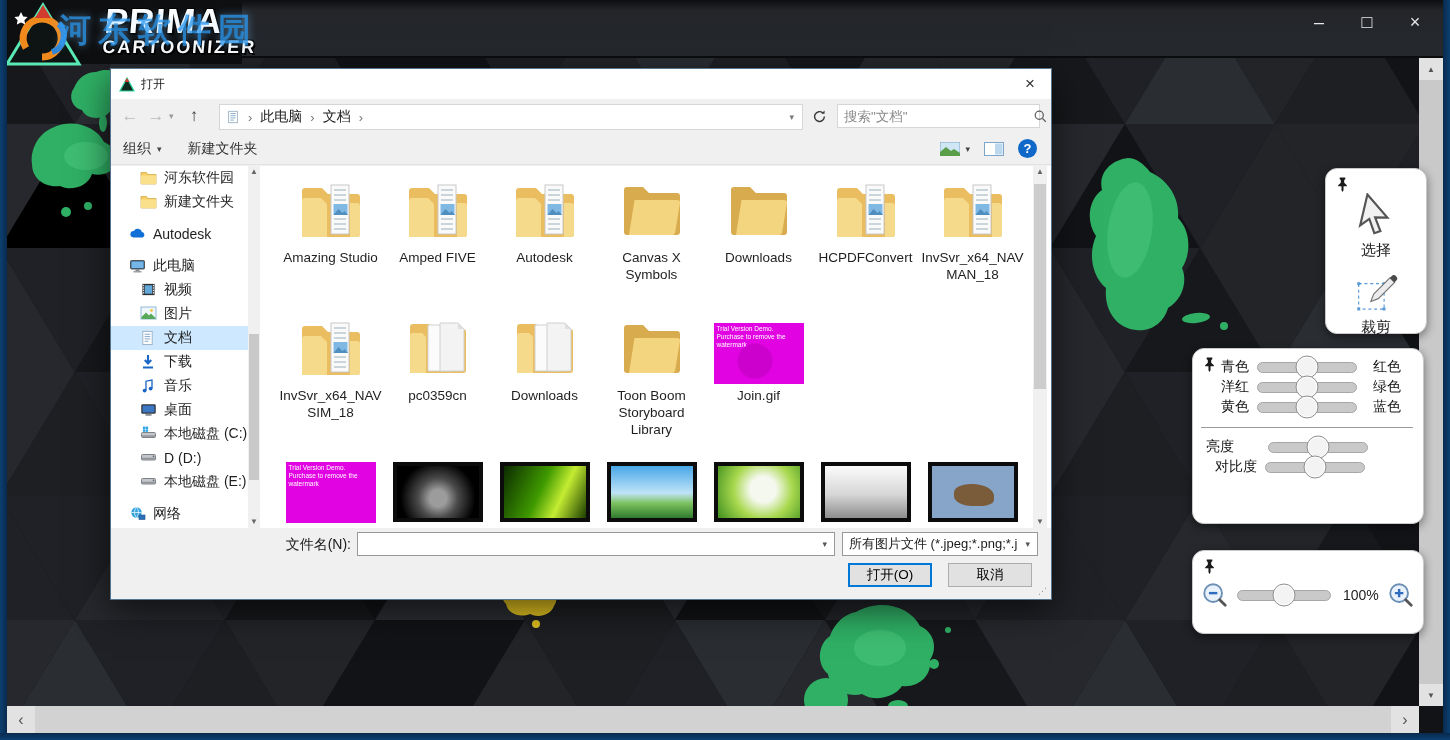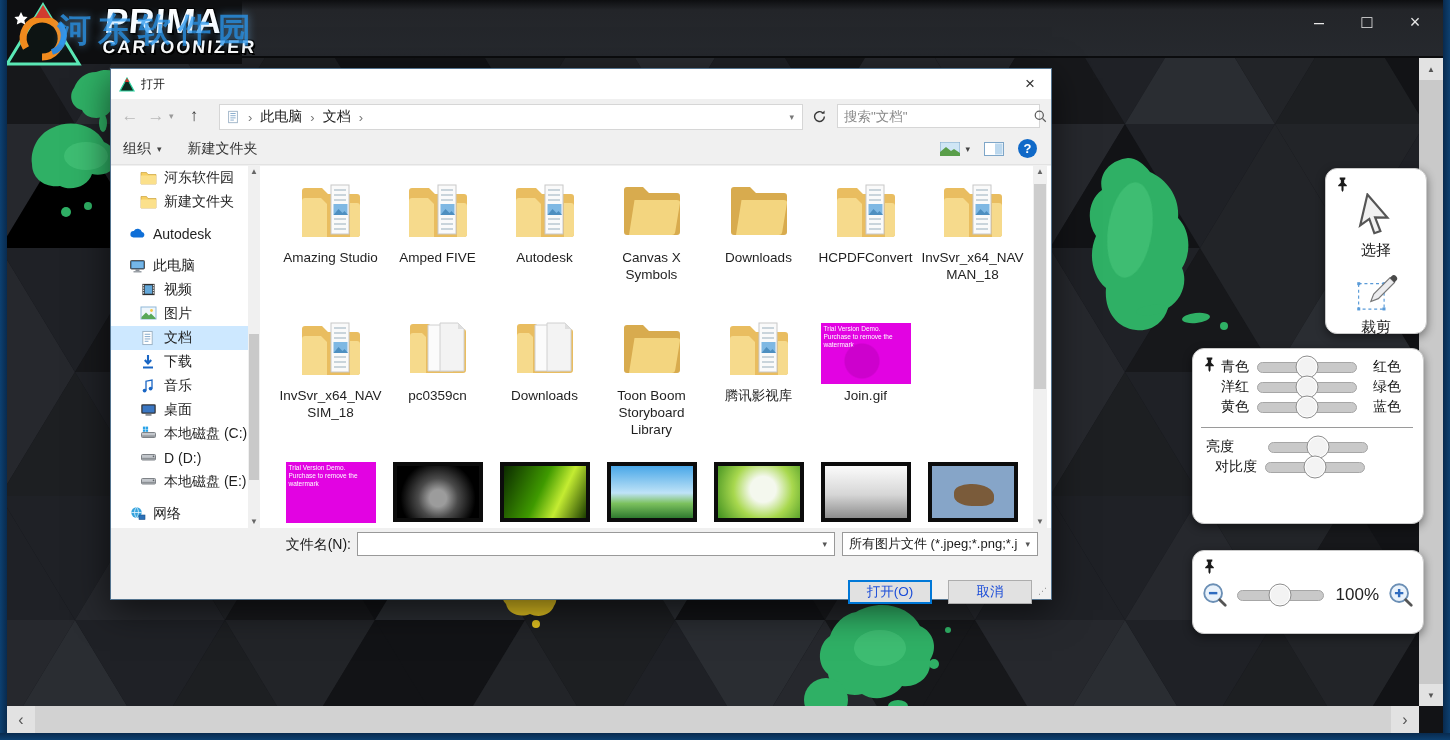--- a/index.html
+++ b/index.html
@@ -53,21 +53,21 @@
   .slider-row{display:flex;align-items:center;height:20px;margin-bottom:0px;}
   .slider-row .lab-l{width:56px;text-align:right;font-size:14px;color:#111;margin-right:8px;}
   .slider-row .lab-r{font-size:14px;color:#111;margin-left:16px;}
   .slider{position:relative;width:98px;height:9px;background:#c9c9c9;border:1px solid #a6a6a6;border-radius:6px;}
   .slider .thumb{position:absolute;top:50%;left:50%;transform:translate(-50%,-50%);
     width:21px;height:21px;border-radius:50%;background:#f3f3f3;border:1px solid #8f8f8f;
     box-shadow:inset 0 0 0 1px #fff;}
   #color-divider{height:1px;background:#9a9a9a;margin:10px 10px 9px 8px;}
   #panel-zoom{left:1192px;top:550px;width:230px;height:82px;}
   #zoom-row{display:flex;align-items:center;padding:30px 8px 0 8px;gap:8px;}
-  #zoom-value{font-size:17px;color:#222;margin-left:4px;}
+  #zoom-value{font-size:14px;color:#222;margin-left:4px;}
 
   
   #dialog{position:absolute;left:110px;top:68px;width:940px;height:530px;z-index:10;
     background:#f0f0f0;border:1px solid #54748f;box-shadow:0 10px 34px rgba(0,0,0,.6);}
   #dlg-titlebar{position:absolute;left:0;top:0;width:100%;height:30px;background:#fff;
     display:flex;align-items:center;padding:0 8px;box-sizing:border-box;}
   #dlg-title{font-size:12px;color:#1a1a1a;margin-left:6px;}
   #dlg-close{margin-left:auto;font-size:17px;color:#333;width:26px;text-align:center;}
   #dlg-nav{position:absolute;left:0;top:30px;width:100%;height:34px;display:flex;align-items:center;}
   .nav-arrow{font-size:17px;width:26px;text-align:center;}
@@ -132,22 +132,22 @@
   #dlg-bottom{position:absolute;left:0;top:459px;width:100%;height:70px;background:#f0f0f0;}
   #filename-label{position:absolute;left:140px;top:8px;width:100px;text-align:right;font-size:14px;color:#1a1a1a;}
   #filename-combo{position:absolute;left:246px;top:4px;width:478px;height:24px;background:#fff;border:1px solid #999;
     display:flex;align-items:center;box-sizing:border-box;}
   #filename-input{flex:1;border:none;outline:none;height:20px;font-size:13px;padding:0 5px;background:transparent;
     font-family:"Liberation Sans","DejaVu Sans",sans-serif;}
   .combo-caret{font-size:9px;color:#555;padding:0 7px;}
   #filetype-combo{position:absolute;left:731px;top:4px;width:196px;height:24px;background:#fff;border:1px solid #999;
     display:flex;align-items:center;box-sizing:border-box;font-size:13px;color:#1a1a1a;}
   #filetype-value{flex:1;padding:0 6px;white-space:nowrap;overflow:hidden;}
-  .dlg-btn{position:absolute;top:52px;width:84px;height:24px;background:#e1e1e1;border:1px solid #adadad;
-    font-size:13.5px;color:#1d4ed8;display:flex;align-items:center;justify-content:center;box-sizing:border-box;}
+  .dlg-btn{position:absolute;top:35px;width:84px;height:24px;background:#e1e1e1;border:1px solid #adadad;
+    font-size:13.5px;color:#000000;display:flex;align-items:center;justify-content:center;box-sizing:border-box;}
   #open-btn{left:737px;border:2px solid #0078d7;}
   #cancel-btn{left:837px;}
   #resize-grip{position:absolute;right:3px;bottom:2px;color:#9a9a9a;font-size:9px;letter-spacing:1px;}
 </style>
 </head>
 <body>
 
 <div id="stage">
 
   <svg id="bg-svg" width="1450" height="740">
@@ -881,36 +881,20 @@
               <div class="file-ico">
                 <svg width="72" height="72" viewBox="0 0 72 72">
                   <path d="M8 16q0-3 3-3h16l6 6h28q3 0 3 3v36q0 3-3 3H11q-3 0-3-3z" fill="#d8ab4e"></path>
                   <path d="M13 61l5.5-35h42q4 0 3.5 3l-4.8 29q-.5 3-3.5 3z" fill="#f3d57f"></path>
                 </svg>
               </div>
               <div class="file-label">Toon Boom Storyboard Library</div>
             </div>
             <div class="file-item">
               <div class="file-ico">
-                <svg width="72" height="72" viewBox="0 0 72 72">
-                  <path d="M7 17q0-3 3-3h17l6 6h29q3 0 3 3v37q0 3-3 3H10q-3 0-3-3z" fill="#e9bd60"></path>
-                  <rect x="36" y="11" width="18" height="49" fill="#fafafa" stroke="#c8c8c8"></rect>
-                  <g stroke="#b9c7d1" stroke-width="1.6">
-                    <path d="M39 16h12M39 21h12M39 26h12M39 45h12M39 50h12M39 55h12" fill="none"></path>
-                  </g>
-                  <rect x="38.5" y="30" width="14" height="11" fill="#7fb8e3"></rect>
-                  <path d="M38.5 41l5-6 4 4 2-2 3.5 4z" fill="#4e8fc0"></path>
-                  <path d="M7 63V27q0-3 3-3h16l6 6v33z" fill="#f6da8c"></path>
-                  <path d="M55 29h7q3 0 3 3v28q0 3-3 3h-7z" fill="#f6da8c"></path>
-                </svg>
-              </div>
-              <div class="file-label">腾讯影视库</div>
-            </div>
-            <div class="file-item">
-              <div class="file-ico">
                 <div class="thumb-magenta">
                   <div class="trial-text">Trial Version Demo. Purchase to remove the watermark</div>
                   <div class="trial-shape"></div>
                 </div>
               </div>
               <div class="file-label">Join.gif</div>
             </div>
           </div>
         <div class="grid-row" id="grid-r3">
             <div class="file-item">

